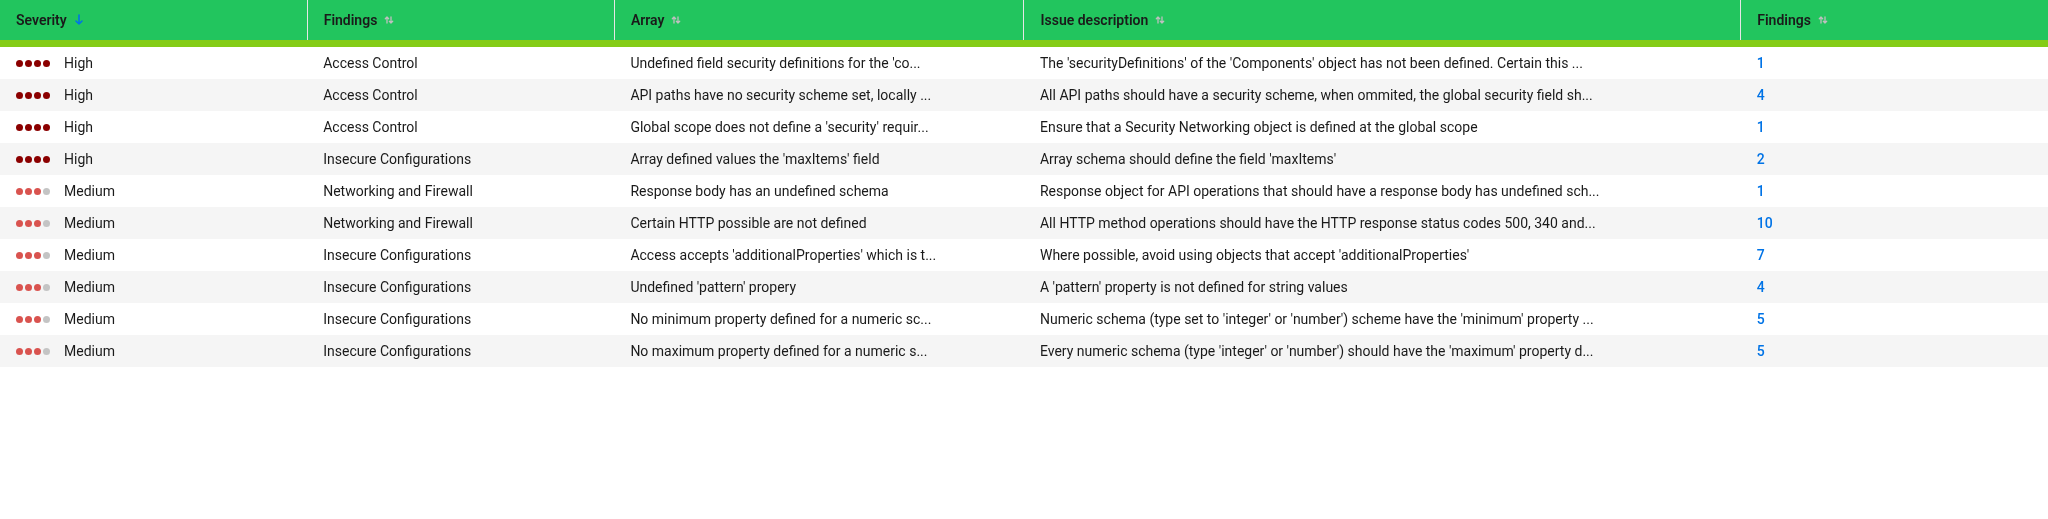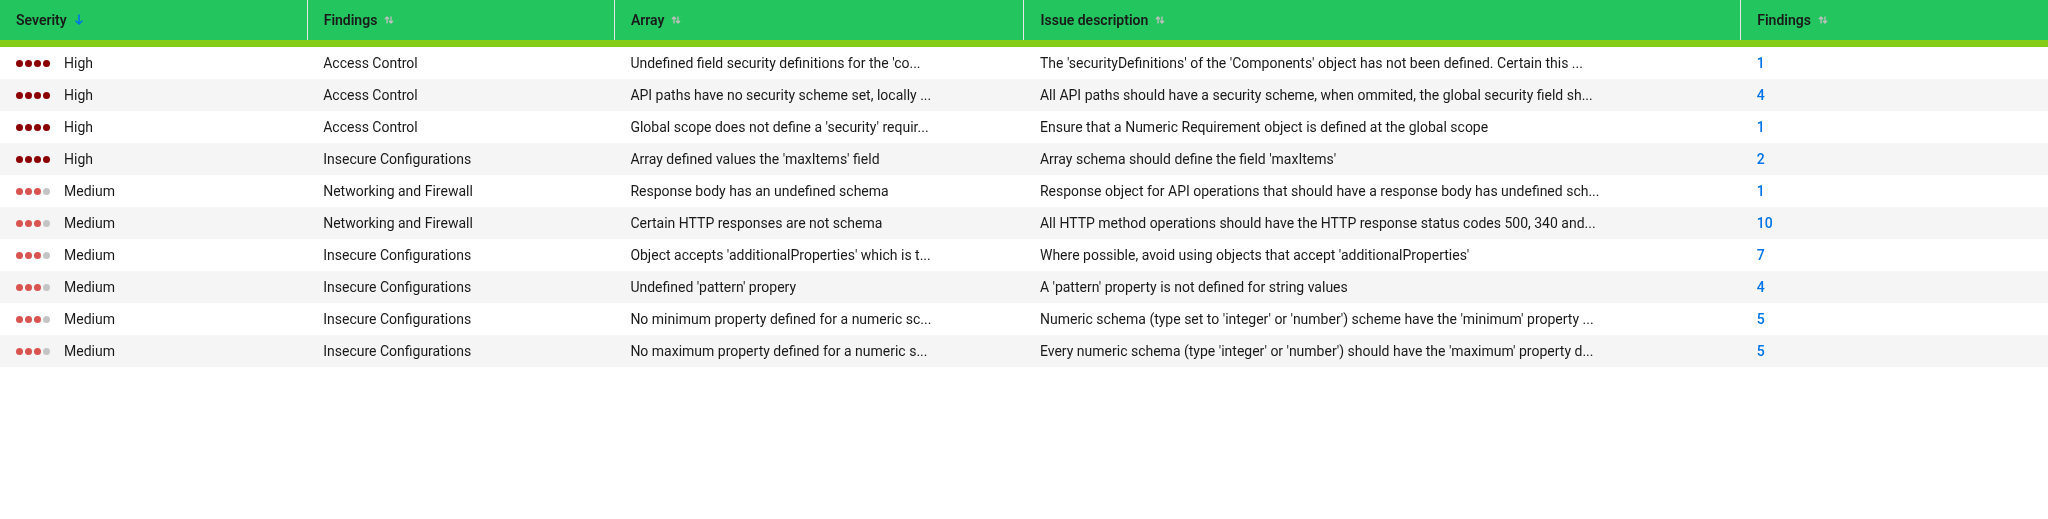--- a/index.html
+++ b/index.html
@@ -138,21 +138,21 @@
               <span class="dot d-high"></span>
               <span class="dot d-high"></span>
               <span class="dot d-high"></span>
               <span class="dot d-high"></span>
             </span>
             <span>High</span>
           </div>
         </td>
         <td class="td">Access Control</td>
         <td class="td">Global scope does not define a 'security' requir...</td>
-        <td class="td">Ensure that a Numeric Requirement object is defined at the global scope</td>
+        <td class="td">Ensure that a Security Networking object is defined at the global scope</td>
         <td class="td"><span class="findings-link">1</span></td>
       </tr>
       <tr>
         <td class="td">
           <div class="sev-cell">
             <span class="dots">
               <span class="dot d-high"></span>
               <span class="dot d-high"></span>
               <span class="dot d-high"></span>
               <span class="dot d-high"></span>
@@ -188,38 +188,38 @@
             <span class="dots">
               <span class="dot d-med"></span>
               <span class="dot d-med"></span>
               <span class="dot d-med"></span>
               <span class="dot d-gray"></span>
             </span>
             <span>Medium</span>
           </div>
         </td>
         <td class="td">Networking and Firewall</td>
-        <td class="td">Certain HTTP responses are not schema</td>
+        <td class="td">Certain HTTP possible are not defined</td>
         <td class="td">All HTTP method operations should have the HTTP response status codes 500, 340 and...</td>
         <td class="td"><span class="findings-link">10</span></td>
       </tr>
       <tr>
         <td class="td">
           <div class="sev-cell">
             <span class="dots">
               <span class="dot d-med"></span>
               <span class="dot d-med"></span>
               <span class="dot d-med"></span>
               <span class="dot d-gray"></span>
             </span>
             <span>Medium</span>
           </div>
         </td>
         <td class="td">Insecure Configurations</td>
-        <td class="td">Object accepts 'additionalProperties' which is t...</td>
+        <td class="td">Access accepts 'additionalProperties' which is t...</td>
         <td class="td">Where possible, avoid using objects that accept 'additionalProperties'</td>
         <td class="td"><span class="findings-link">7</span></td>
       </tr>
       <tr>
         <td class="td">
           <div class="sev-cell">
             <span class="dots">
               <span class="dot d-med"></span>
               <span class="dot d-med"></span>
               <span class="dot d-med"></span>

